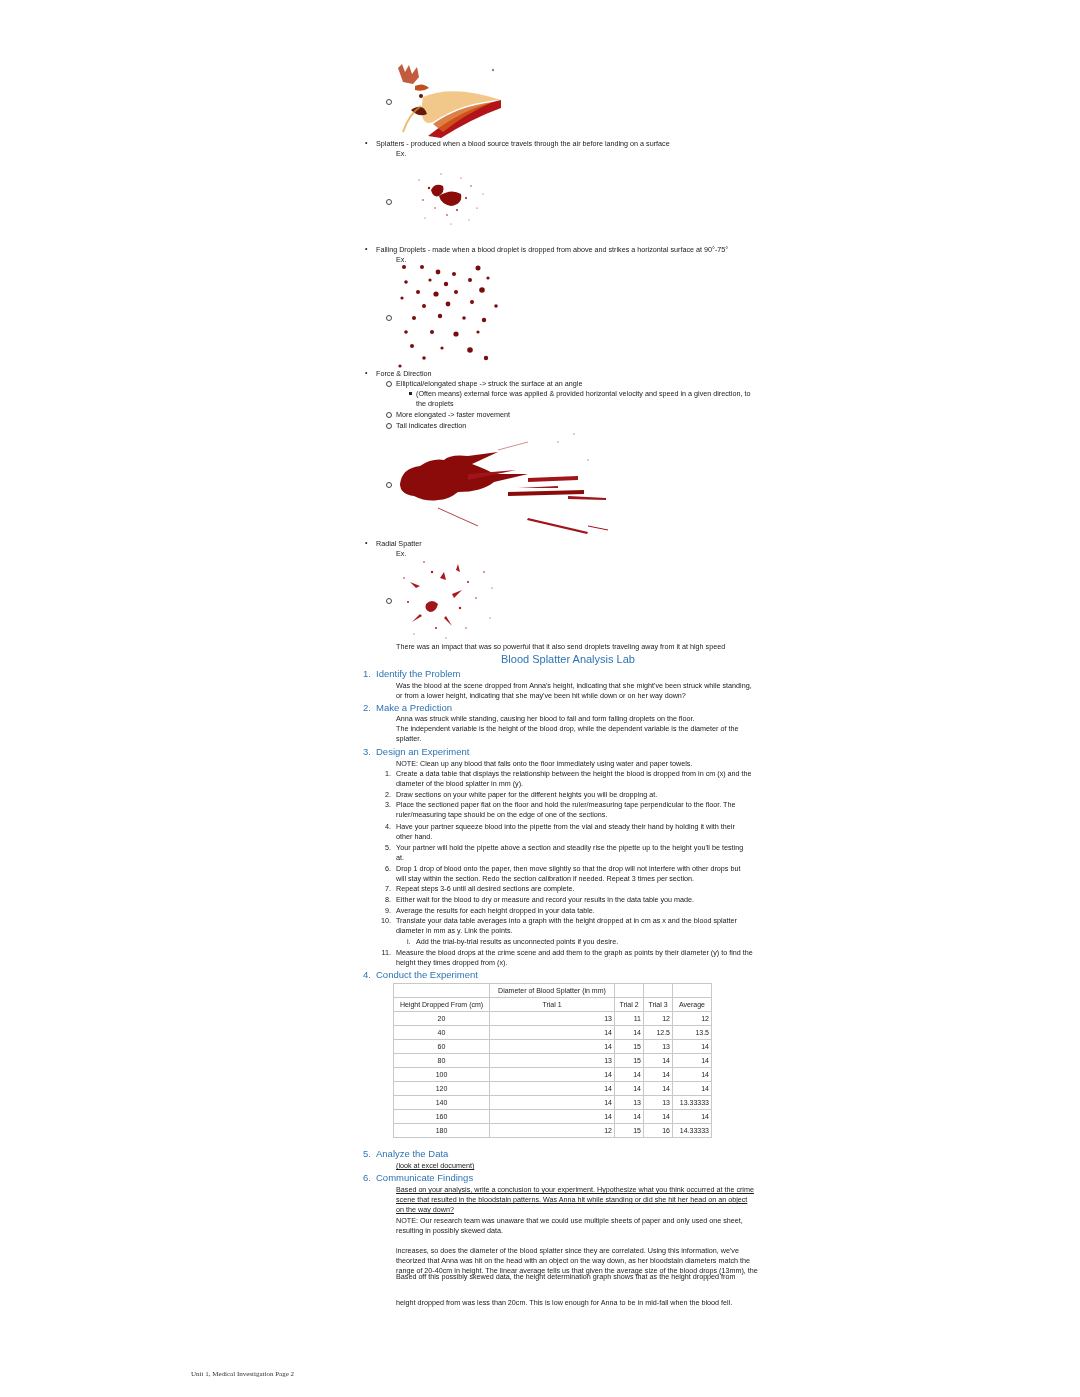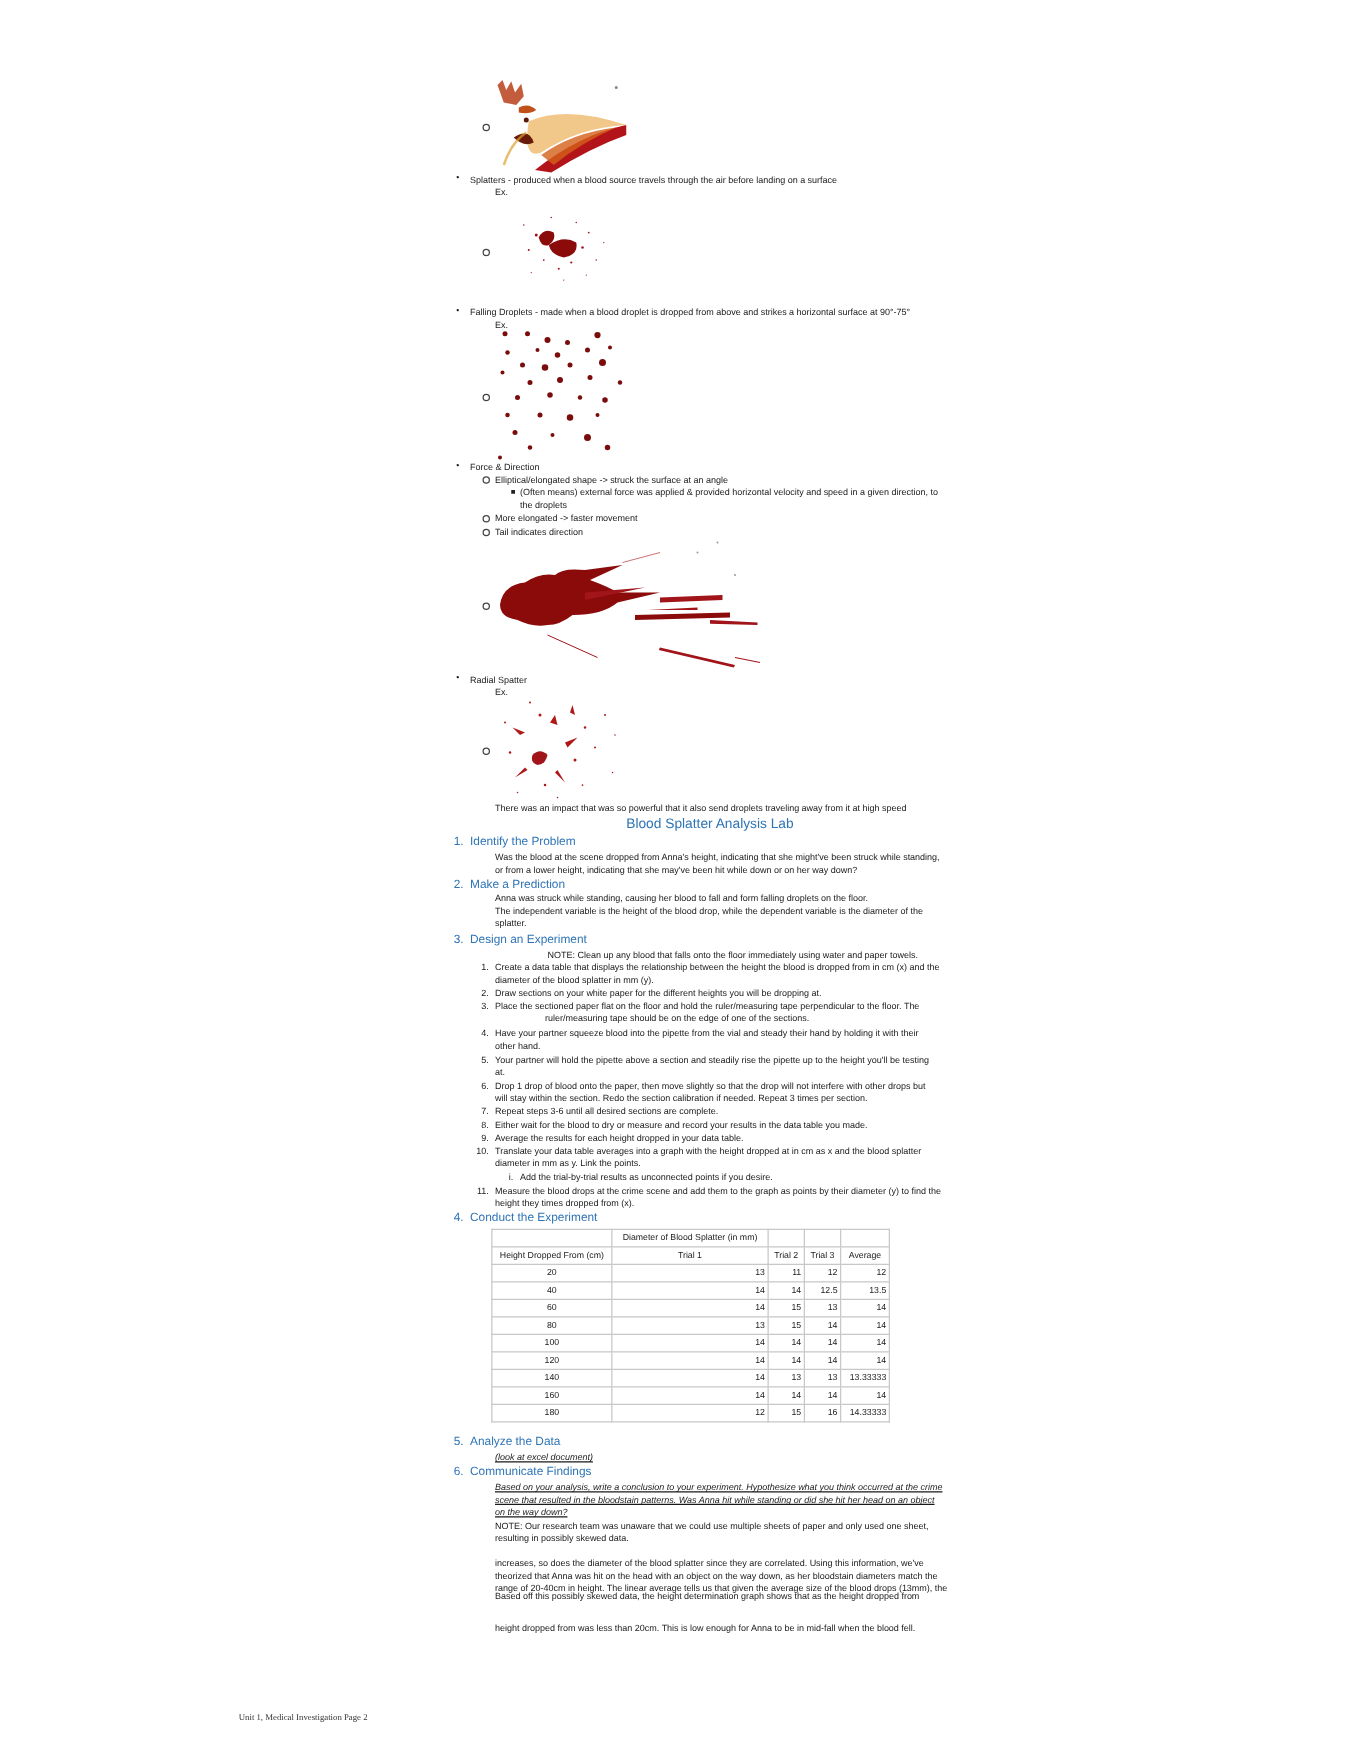--- a/index.html
+++ b/index.html
@@ -7,21 +7,21 @@
          font-family: "Liberation Sans", "DejaVu Sans", sans-serif; color: #111; }
   .page { position: absolute; left: 16px; top: 0; width: 1080px; height: 1073px; }
   .abs { position: absolute; }
   .txt { font-size: 7.2px; line-height: 10.5px; color: #1a1a1a; white-space: nowrap; }
   .bullet { position: absolute; font-size: 7px; color: #222; }
   .hollow { position: absolute; width: 4px; height: 4px; border: 0.8px solid #444; border-radius: 50%; }
   .sq { position: absolute; width: 2.5px; height: 2.5px; background: #222; }
   .heading { font-size: 9.5px; color: #2e74b5; white-space: nowrap; }
   .title { font-size: 11px; color: #2e74b5; white-space: nowrap; }
   .num { position: absolute; font-size: 7.2px; color: #1a1a1a; text-align: right; width: 12px; }
-  .underline { text-decoration: underline; font-style: italic; }
+  .underline { text-decoration: underline; }
   .footer { font-family: "Liberation Serif", serif; font-size: 7px; color: #333; }
   table.data { position: absolute; left: 377px; top: 983px; border-collapse: collapse;
                font-size: 7px; color: #222; }
   table.data td { border: 0.8px solid #c8c8c8; height: 13px; padding: 0 2px; }
   table.data td.c { text-align: center; }
   table.data td.r { text-align: right; }
   svg { position: absolute; overflow: visible; }
 </style>
 </head>
 <body>
@@ -180,32 +180,32 @@
   <div class="abs txt" style="left:380px;top:691px;">or from a lower height, indicating that she may've been hit while down or on her way down?</div>
 
   <div class="abs heading" style="left:347px;top:702px;">2.</div>
   <div class="abs heading" style="left:360px;top:702px;">Make a Prediction</div>
   <div class="abs txt" style="left:380px;top:714px;">Anna was struck while standing, causing her blood to fall and form falling droplets on the floor.</div>
   <div class="abs txt" style="left:380px;top:724px;">The independent variable is the height of the blood drop, while the dependent variable is the diameter of the</div>
   <div class="abs txt" style="left:380px;top:734px;">splatter.</div>
 
   <div class="abs heading" style="left:347px;top:746px;">3.</div>
   <div class="abs heading" style="left:360px;top:746px;">Design an Experiment</div>
-  <div class="abs txt" style="left:380px;top:759px;margin-left:42px;">NOTE: Clean up any blood that falls onto the floor immediately using water and paper towels.</div>
+  <div class="abs txt" style="left:380px;top:759px;">NOTE: Clean up any blood that falls onto the floor immediately using water and paper towels.</div>
 
   <div class="num" style="left:363px;top:769px;">1.</div>
   <div class="abs txt" style="left:380px;top:769px;">Create a data table that displays the relationship between the height the blood is dropped from in cm (x) and the</div>
   <div class="abs txt" style="left:380px;top:779px;">diameter of the blood splatter in mm (y).</div>
 
   <div class="num" style="left:363px;top:790px;">2.</div>
   <div class="abs txt" style="left:380px;top:790px;">Draw sections on your white paper for the different heights you will be dropping at.</div>
 
   <div class="num" style="left:363px;top:800px;">3.</div>
   <div class="abs txt" style="left:380px;top:800px;">Place the sectioned paper flat on the floor and hold the ruler/measuring tape perpendicular to the floor. The</div>
-  <div class="abs txt" style="left:380px;top:810px;margin-left:40px;">ruler/measuring tape should be on the edge of one of the sections.</div>
+  <div class="abs txt" style="left:380px;top:810px;">ruler/measuring tape should be on the edge of one of the sections.</div>
 
   <div class="num" style="left:363px;top:822px;">4.</div>
   <div class="abs txt" style="left:380px;top:822px;">Have your partner squeeze blood into the pipette from the vial and steady their hand by holding it with their</div>
   <div class="abs txt" style="left:380px;top:832px;">other hand.</div>
 
   <div class="num" style="left:363px;top:843px;">5.</div>
   <div class="abs txt" style="left:380px;top:843px;">Your partner will hold the pipette above a section and steadily rise the pipette up to the height you'll be testing</div>
   <div class="abs txt" style="left:380px;top:853px;">at.</div>
 
   <div class="num" style="left:363px;top:864px;">6.</div>

